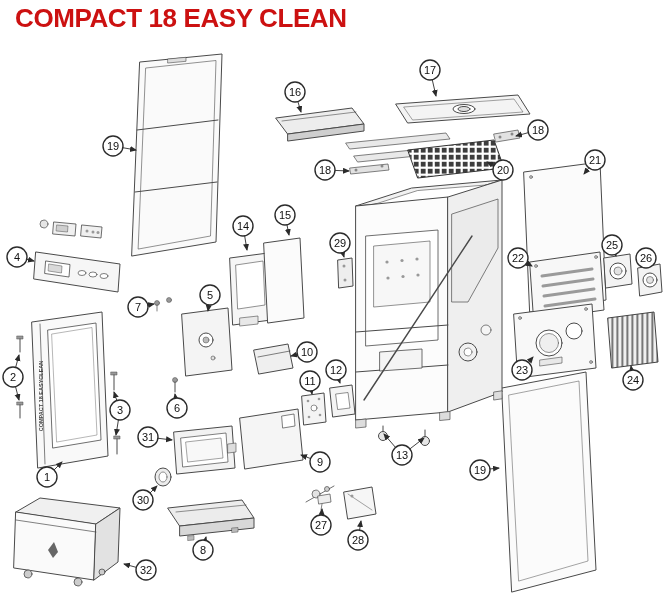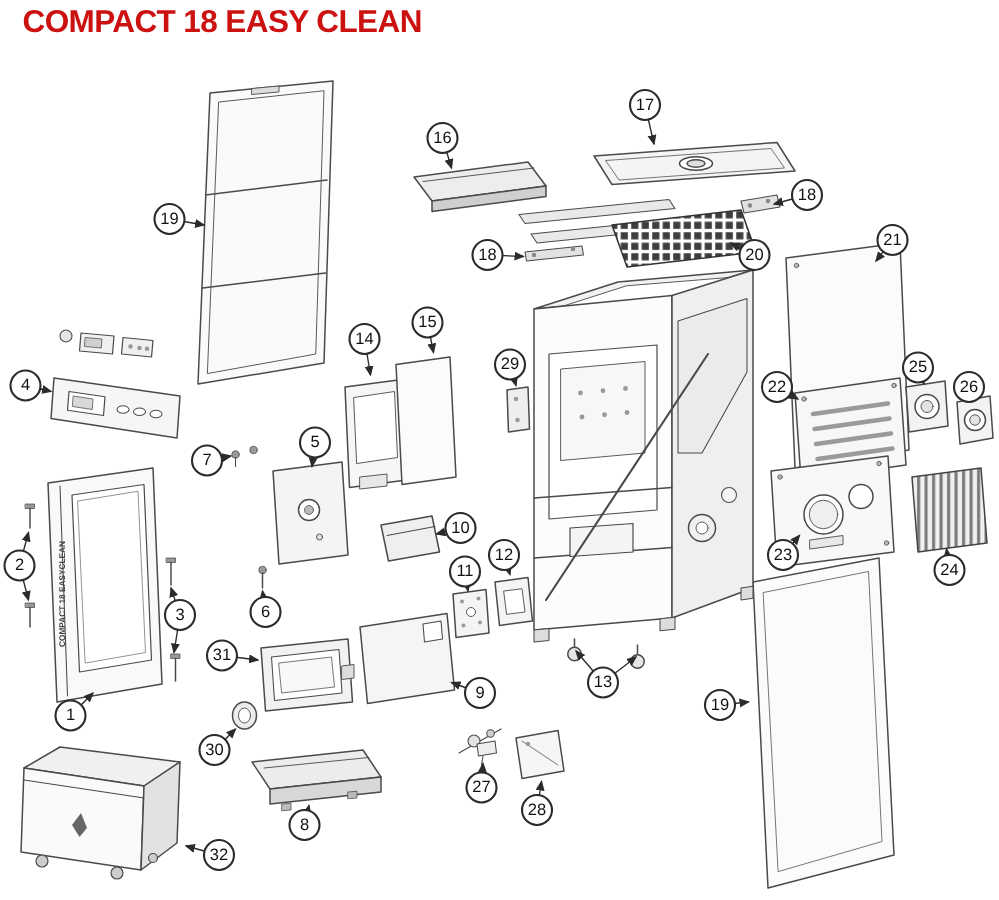--- a/index.html
+++ b/index.html
@@ -1,19 +1,19 @@
 <!DOCTYPE html>
 <html><head>
 <meta charset="utf-8">
 <style>
   *{box-sizing:border-box}
   html,body{margin:0;padding:0;background:#fff}
   .screen{position:relative;width:666px;height:600px;background:#fff;overflow:hidden;
           font-family:"Liberation Sans",sans-serif}
-  .page-title{position:absolute;left:15px;top:3px;margin:0;font-size:21px;font-weight:bold;
+  .page-title{position:absolute;left:15px;top:3px;margin:0;font-size:26px;font-weight:bold;
               letter-spacing:-0.4px;color:#cc1111;white-space:nowrap;
               font-family:"Liberation Sans",sans-serif}
   svg.diagram{position:absolute;left:0;top:0}
   .door-text{font-family:"Liberation Sans",sans-serif;font-size:5.5px;font-weight:bold;
              fill:#444;text-anchor:middle}
 </style>
 </head>
 <body>
 
 <div class="screen">

